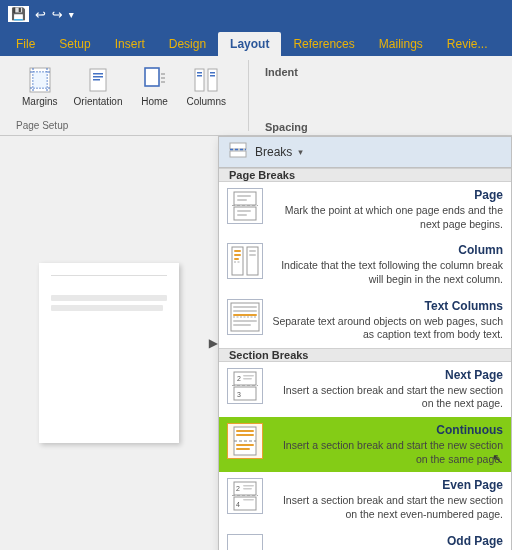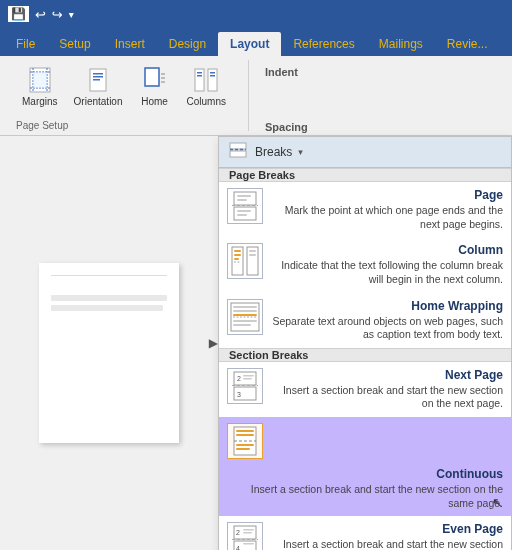--- a/index.html
+++ b/index.html
@@ -208,22 +208,21 @@
     .cursor-arrow {
       position: absolute;
       bottom: 8px;
       right: 10px;
       font-size: 14px;
       color: #333;
     }
 
     
     .menu-item.highlighted {
-      background: #c4b5fd;
-      flex-direction: column;
+      background: #84cc16;
     }
     .menu-item.highlighted .menu-item-icon {
       border-color: #e8a030;
     }
   </style>
 </head>
 <body>
 
 <div class="title-bar">
   <div class="title-bar-actions">
@@ -380,21 +379,21 @@
           <rect x="2" y="2" width="28" height="28" fill="white" stroke="#999" stroke-width="1"></rect>
           <rect x="4" y="5" width="24" height="2" fill="#ccc" rx="1"></rect>
           <rect x="4" y="9" width="24" height="2" fill="#ccc" rx="1"></rect>
           <rect x="4" y="13" width="24" height="2" fill="#e8a030" rx="1"></rect>
           <line x1="4" y1="16" x2="28" y2="16" stroke="#aaa" stroke-width="1" stroke-dasharray="2,1.5"></line>
           <rect x="4" y="19" width="24" height="2" fill="#ccc" rx="1"></rect>
           <rect x="4" y="23" width="18" height="2" fill="#ccc" rx="1"></rect>
         </svg>
       </div>
       <div class="menu-item-text">
-        <div class="menu-item-title">Home Wrapping</div>
+        <div class="menu-item-title">Text Columns</div>
         <div class="menu-item-desc">Separate text around objects on web pages, such as caption text from body text.</div>
       </div>
     </div>
 
     <div class="section-header">Section Breaks</div>
 
     <div class="menu-item">
       <div class="menu-item-icon">
         <svg width="32" height="32" viewBox="0 0 32 32">
           <rect x="5" y="2" width="22" height="13" fill="white" stroke="#999" stroke-width="1"></rect>

